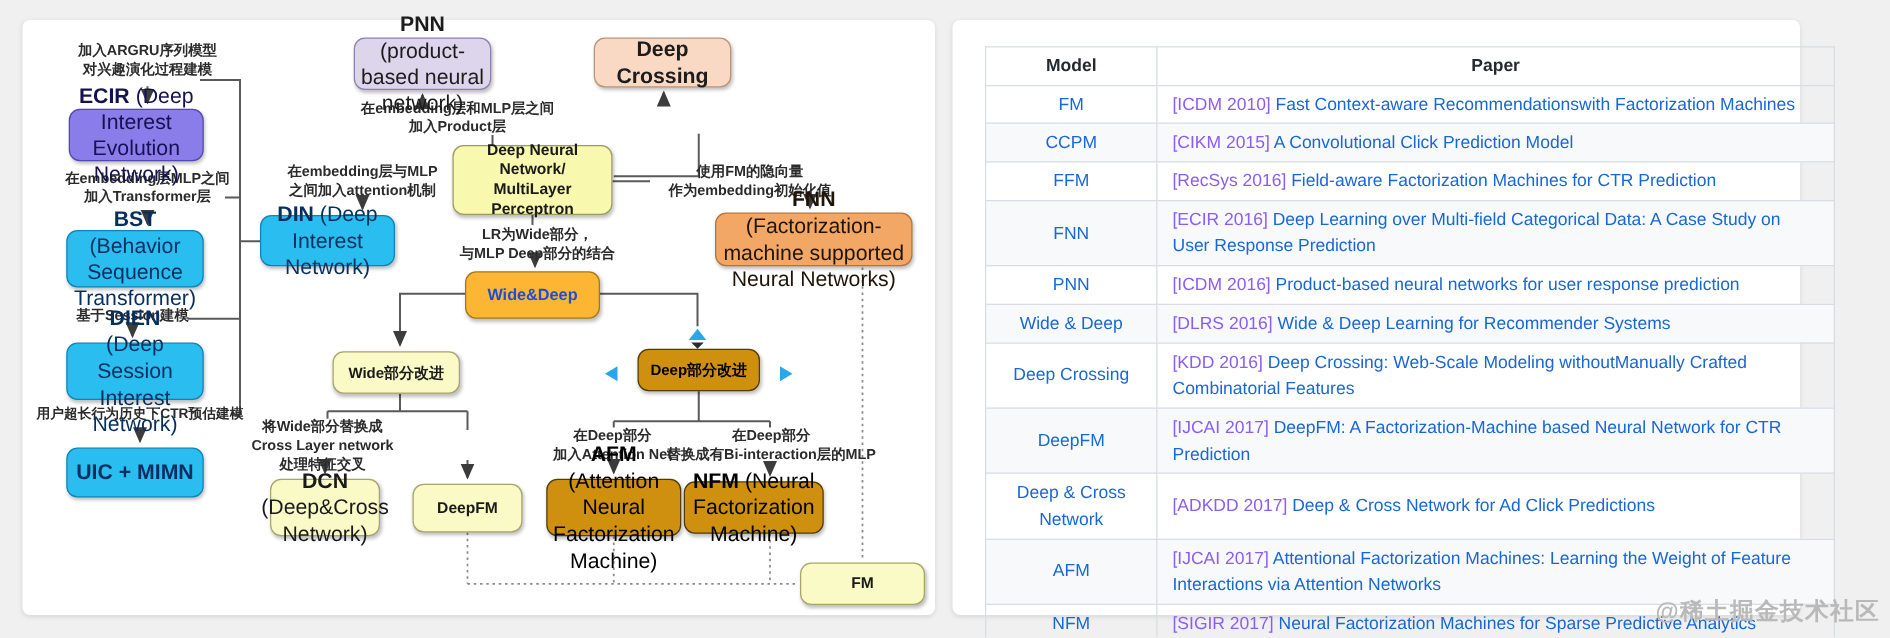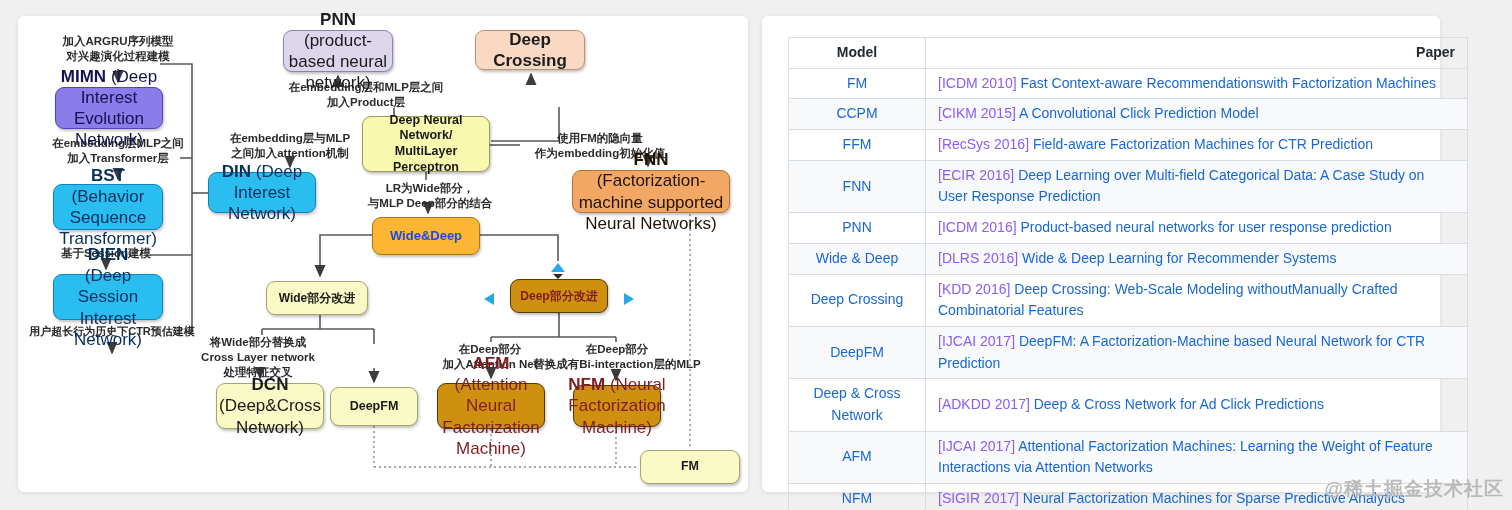--- a/index.html
+++ b/index.html
@@ -23,38 +23,38 @@
   .bx b{font-weight:bold;}
   .bx.stack b{display:block;}
   .cyan   {background:#29bdf0;border:1.5px solid #0f84b8;color:#072f5e;}
   .purple {background:#8b7de9;border:1.5px solid #5246b4;color:#141250;}
   .lav    {background:#dcd5ec;border:1.5px solid #8e80b4;color:#1c1c1c;}
   .peach  {background:#f9d9c3;border:1.5px solid #bd9477;color:#1c1c1c;}
   .paleyel{background:#f8f8ae;border:1.5px solid #9d9d62;color:#1a1a1a;}
   .orange {background:#f3a765;border:1.5px solid #b57438;color:#201408;}
   .amber  {background:#fcb633;border:1.5px solid #a87714;color:#1d4ed8;}
   .ltyel  {background:#fafac6;border:1.5px solid #a6a66a;color:#1a1a1a;}
-  .gold   {background:#cf9010;border:1.5px solid #4f3c06;color:#7f1d1d;}
+  .gold   {background:#cf9010;border:1.5px solid #4f3c06;color:#000000;}
 
   .bx-dien  {left:37px; top:71px; width:108px;height:42px;}
   .bx-bst   {left:35px; top:168px;width:110px;height:46px;}
   .bx-dsin  {left:35px; top:258px;width:110px;height:46px;}
   .bx-uic   {left:35px; top:342px;width:110px;height:40px;}
   .bx-pnn   {left:265px;top:14px; width:110px;height:42px;}
   .bx-dc    {left:457px;top:14px; width:110px;height:40px;}
   .bx-dnn   {left:344px;top:100px;width:128px;height:56px;font-size:12.5px;}
   .bx-din   {left:190px;top:156px;width:108px;height:41px;}
   .bx-fnn   {left:554px;top:154px;width:158px;height:43px;}
   .bx-wd    {left:354px;top:201px;width:108px;height:38px;font-size:13px;}
   .bx-wgai  {left:248px;top:265px;width:102px;height:34px;font-size:12px;}
   .bx-dgai  {left:492px;top:263px;width:98px; height:34px;font-size:12px;}
-  .bx-dcn   {left:198px;top:367px;width:108px; height:46px;}
+  .bx-dcn   {left:198px;top:367px;width:88px; height:46px;}
   .bx-deepfm{left:312px;top:371px;width:88px; height:39px;font-size:12.5px;}
   .bx-afm   {left:419px;top:367px;width:108px;height:46px;}
-  .bx-nfm   {left:555px;top:369px;width:88px; height:42px;align-items:center;}
+  .bx-nfm   {left:529px;top:369px;width:112px; height:42px;align-items:center;}
   .bx-fm    {left:622px;top:434px;width:100px;height:34px;font-size:12.5px;}
 
   
   .ann{
     position:absolute;z-index:2;text-align:center;color:#2b2b2b;
     font-size:11.5px;font-weight:600;line-height:1.3;white-space:pre-line;
   }
   .a1 {left:22px; top:18px; width:156px;}
   .a2 {left:10px; top:120px;width:180px;}
   .a3 {left:38px; top:230px;width:100px;}
@@ -70,21 +70,21 @@
   .a13{left:506px;top:326px;width:186px;}
 
   
   #paper-table{
     position:absolute;left:26px;top:21px;width:680px;
     border-collapse:collapse;font-size:14px;color:#24292f;table-layout:fixed;
   }
   #paper-table th,#paper-table td{
     border:1px solid #d8dce3;padding:4px 12px;line-height:1.55;vertical-align:middle;
   }
-  #paper-table th{font-weight:600;text-align:right;height:21px;}
+  #paper-table th{font-weight:600;text-align:center;height:21px;}
   #paper-table th.c-model{text-align:center;}
   #paper-table col.model{width:137px;}
   #paper-table td.c-model{text-align:center;}
   #paper-table tbody tr:nth-child(even){background:#f7f9fb;}
   #paper-table a{color:#1867d6;text-decoration:none;cursor:pointer;}
   .venue{color:#8b5cf6;}
 
   #watermark{
     position:absolute;right:8px;top:476px;z-index:3;
     color:#b9b9b9;font-size:19px;font-weight:600;letter-spacing:1px;
@@ -163,23 +163,24 @@
   <div class="ann a9">LR为Wide部分，
 与MLP Deep部分的结合</div>
   <div class="ann a10">将Wide部分替换成
 Cross Layer network
 处理特征交叉</div>
   <div class="ann a12">在Deep部分
 加入Attention Net</div>
   <div class="ann a13">在Deep部分
 替换成有Bi-interaction层的MLP</div>
 
-  <div class="bx purple bx-dien"><span><b>MIMN</b> <span>(Deep Interest Evolution Network)</span></span></div>
+  <div class="bx purple bx-dien"><span><b>ECIR</b> <span>(Deep Interest Evolution Network)</span></span></div>
   <div class="bx cyan stack bx-bst"><span><b>BST</b><span>(Behavior Sequence Transformer)</span></span></div>
   <div class="bx cyan stack bx-dsin"><span><b>DIEN</b><span>(Deep Session Interest Network)</span></span></div>
+  <div class="bx cyan bx-uic"><b>UIC + MIMN</b></div>
   <div class="bx lav bx-pnn"><span><b>PNN</b> <span>(product-based neural network)</span></span></div>
   <div class="bx peach bx-dc"><b>Deep Crossing</b></div>
   <div class="bx paleyel bx-dnn"><b>Deep Neural Network/
 MultiLayer Perceptron</b></div>
   <div class="bx cyan bx-din"><span><b>DIN</b> <span>(Deep Interest Network)</span></span></div>
   <div class="bx orange bx-fnn"><span><b>FNN</b> <span>(Factorization-machine supported Neural Networks)</span></span></div>
   <div class="bx amber bx-wd"><b>Wide&amp;Deep</b></div>
   <div class="bx ltyel bx-wgai"><b>Wide部分改进</b></div>
   <div class="bx gold bx-dgai"><b>Deep部分改进</b></div>
   <div class="bx ltyel stack bx-dcn"><span><b>DCN</b><span>(Deep&amp;Cross Network)</span></span></div>

